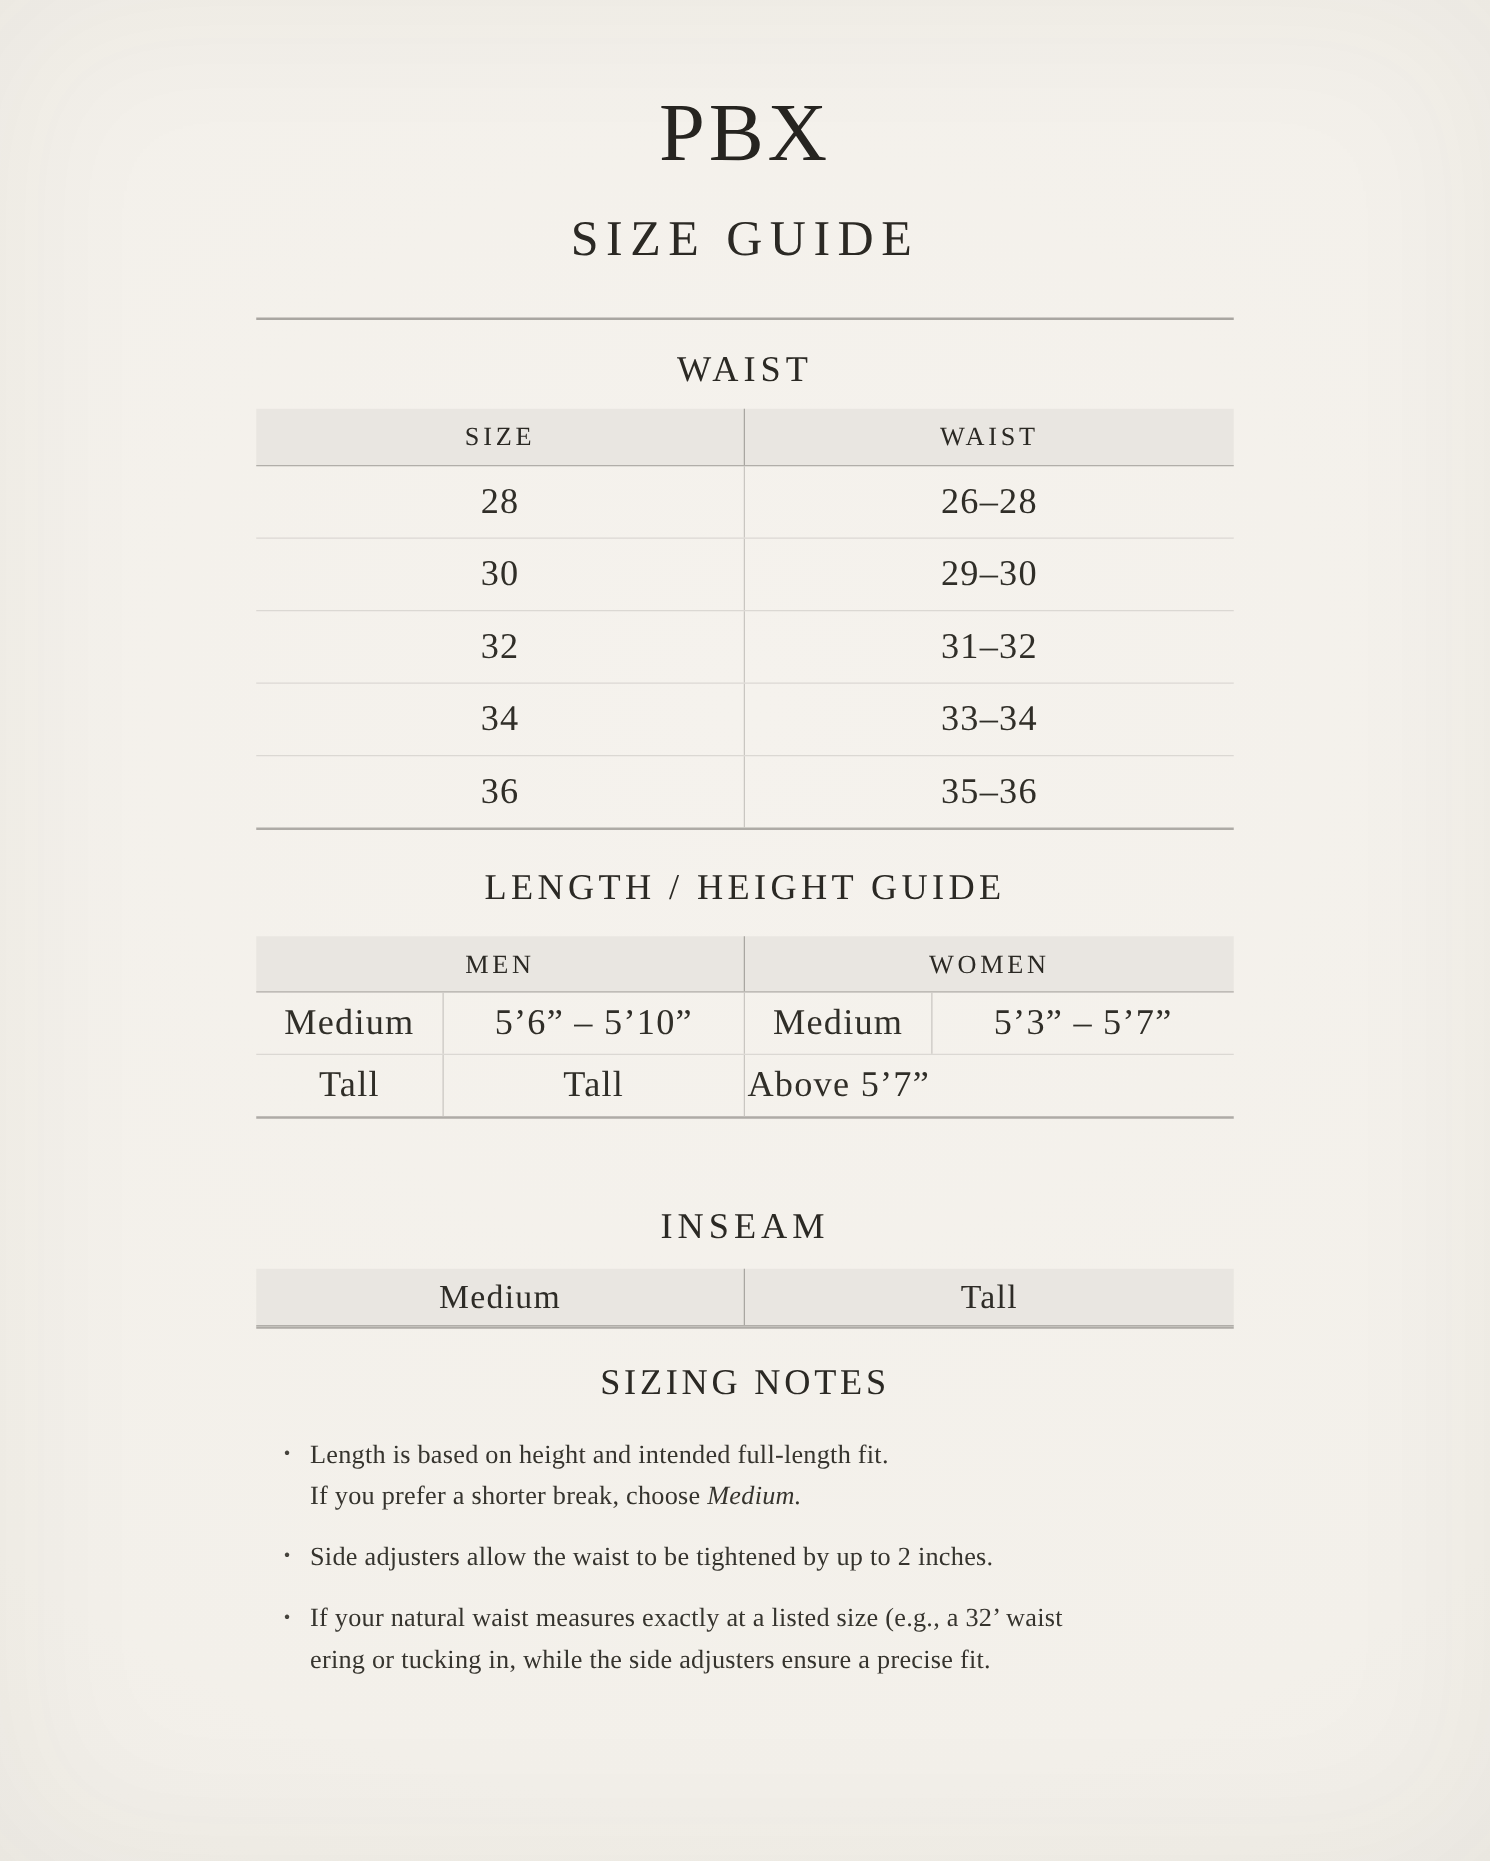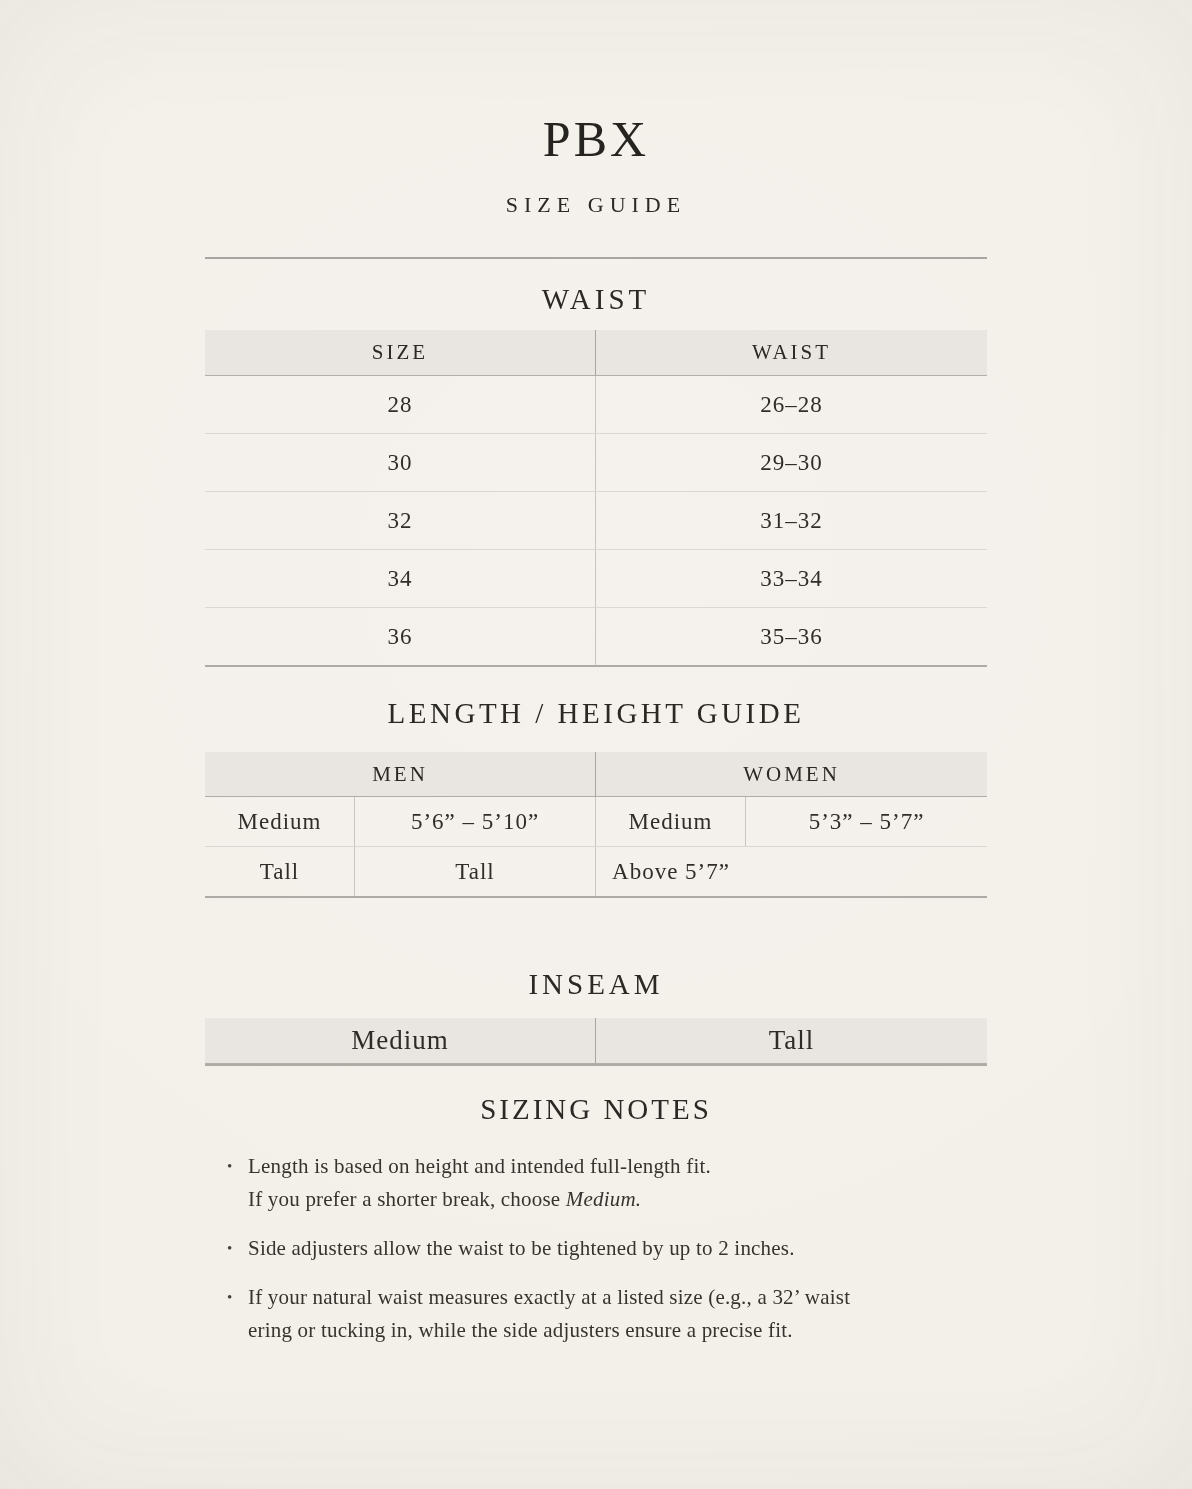--- a/index.html
+++ b/index.html
@@ -14,30 +14,30 @@
     box-shadow: inset 0 0 140px rgba(60,55,45,0.05);
     font-family: "Liberation Serif", "DejaVu Serif", serif;
     color: #35332d;
     overflow: hidden;
   }
 
   .content { width: 782px; margin: 0 auto; }
 
   
   .brand {
-    padding-top: 114px;
-    font-size: 50px;
+    padding-top: 74px;
+    font-size: 66px;
     line-height: 1;
     letter-spacing: 3px;
     text-align: center;
     color: #262420;
   }
   .subtitle {
     margin-top: 28px;
-    font-size: 22px;
+    font-size: 40px;
     line-height: 1.15;
     letter-spacing: 6px;
     text-align: center;
     color: #2b2924;
   }
   .rule {
     margin-top: 40px;
     height: 2px;
     background: #a9a6a1;
   }
@@ -72,21 +72,21 @@
   .cols-4 { grid-template-columns: 150px 241px 150px 241px; }
 
   .cell {
     display: flex;
     align-items: center;
     justify-content: center;
     min-width: 0;
   }
   .hdr-upper { font-size: 21px; letter-spacing: 3px; color: #2b2924; }
   .hdr-mixed { font-size: 27px; letter-spacing: 1px; color: #2e2c27; }
-  .val       { font-size: 23px; letter-spacing: 1px; color: #302e28; }
+  .val       { font-size: 29px; letter-spacing: 1px; color: #302e28; }
 
   .h45 { height: 45px; }
   .h44 { height: 44px; }
 
   .t-row { display: grid; }
   .t-row + .t-row { border-top: 1px solid #dbd8d3; }
   .row-waist  { height: 57px; }
   .row-length { height: 49px; }
   .row-inseam { height: 46px; }
 

